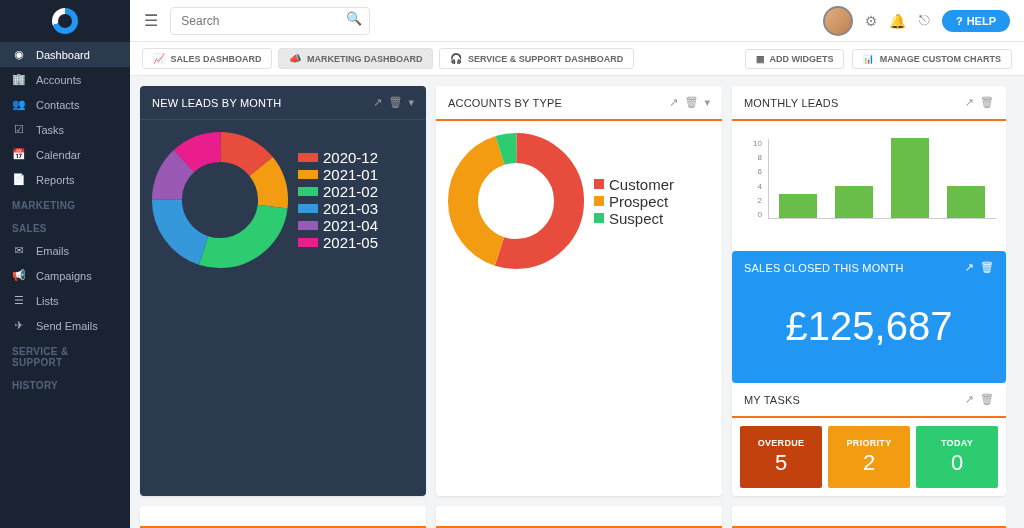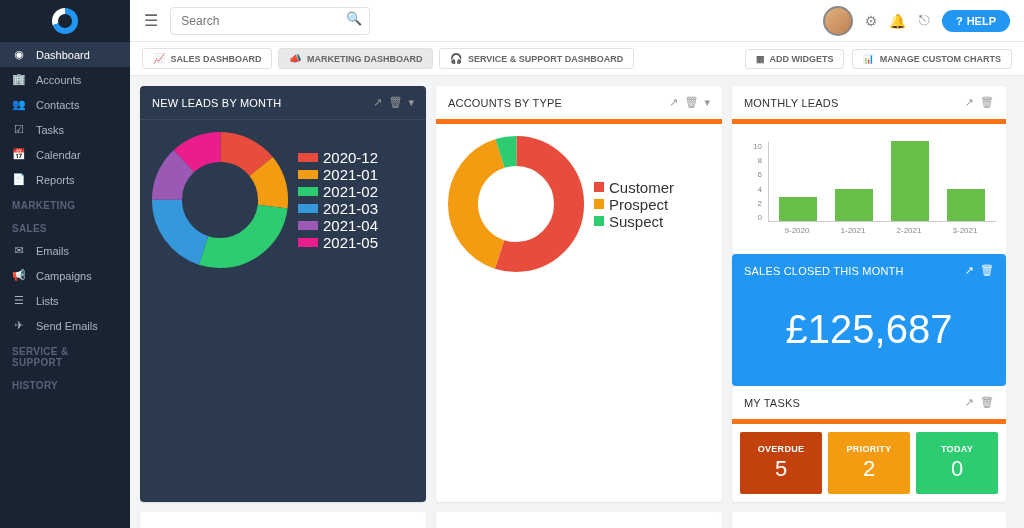--- a/index.html
+++ b/index.html
@@ -28,21 +28,21 @@
 .top-icons{display:flex;align-items:center;gap:12px;color:#888;font-size:14px}
 .help-btn{background:#2196f3;color:#fff;border:none;border-radius:16px;padding:5px 14px;font-size:11px;font-weight:600;cursor:pointer;display:flex;align-items:center;gap:4px}
 .tabsbar{height:34px;background:#fff;display:flex;align-items:center;padding:0 12px;gap:8px;border-bottom:1px solid #e8e8e8}
 .tab{display:flex;align-items:center;gap:5px;padding:4px 10px;font-size:9px;color:#666;border:1px solid #e1e1e1;border-radius:3px;cursor:pointer;font-weight:600}
 .tab.active{background:#e8e8e8}
 .tab-icon{font-size:10px}
 .action-btn{display:flex;align-items:center;gap:5px;padding:4px 10px;font-size:9px;color:#666;border:1px solid #e1e1e1;border-radius:3px;cursor:pointer;font-weight:600;background:#fff}
 .content{flex:1;padding:10px;overflow:auto}
 .grid{display:grid;grid-template-columns:286px 286px 274px;gap:10px}
 .widget{background:#fff;border-radius:4px;box-shadow:0 1px 2px rgba(0,0,0,.08)}
-.w-header{display:flex;align-items:center;justify-content:space-between;padding:10px 12px;border-bottom:5px solid #f97316}
+.w-header{display:flex;align-items:center;justify-content:space-between;padding:10px 12px;border-bottom:2px solid #f97316}
 .w-title{font-size:11px;font-weight:400;color:#333;letter-spacing:.2px}
 .w-actions{display:flex;gap:6px;color:#999;font-size:11px}
 .w-actions span{cursor:pointer}
 .w-body{padding:10px}
 .dark{background:#2c3a4f;color:#fff}
 .dark .w-title{color:#fff}
 .dark .w-header{border-bottom:1px solid #3c4a5f}
 .donut-wrap{display:flex;align-items:center;gap:8px}
 .donut{width:140px;height:140px}
 .legend{display:flex;flex-direction:column;font-size:15px}
@@ -273,26 +273,20 @@
                     <span>4</span>
                     <span>2</span>
                     <span>0</span>
                   </div>
                 <div class="bars" id="bars">
                     <div class="bar" style="height: 24px;"></div>
                     <div class="bar" style="height: 32px;"></div>
                     <div class="bar" style="height: 80px;"></div>
                     <div class="bar" style="height: 32px;"></div>
                   </div>
-                <div class="bar-labels" id="barlabels">
-                    <span>9-2020</span>
-                    <span>1-2021</span>
-                    <span>2-2021</span>
-                    <span>3-2021</span>
-                  </div>
               </div>
             </div>
           </div>
 
           <div class="widget big-metric">
             <div class="w-header">
               <span class="w-title" style="color:#fff">SALES CLOSED THIS MONTH</span>
               <div class="w-actions" style="color:#fff">
                   <span>↗</span>
                   <span>🗑</span>

